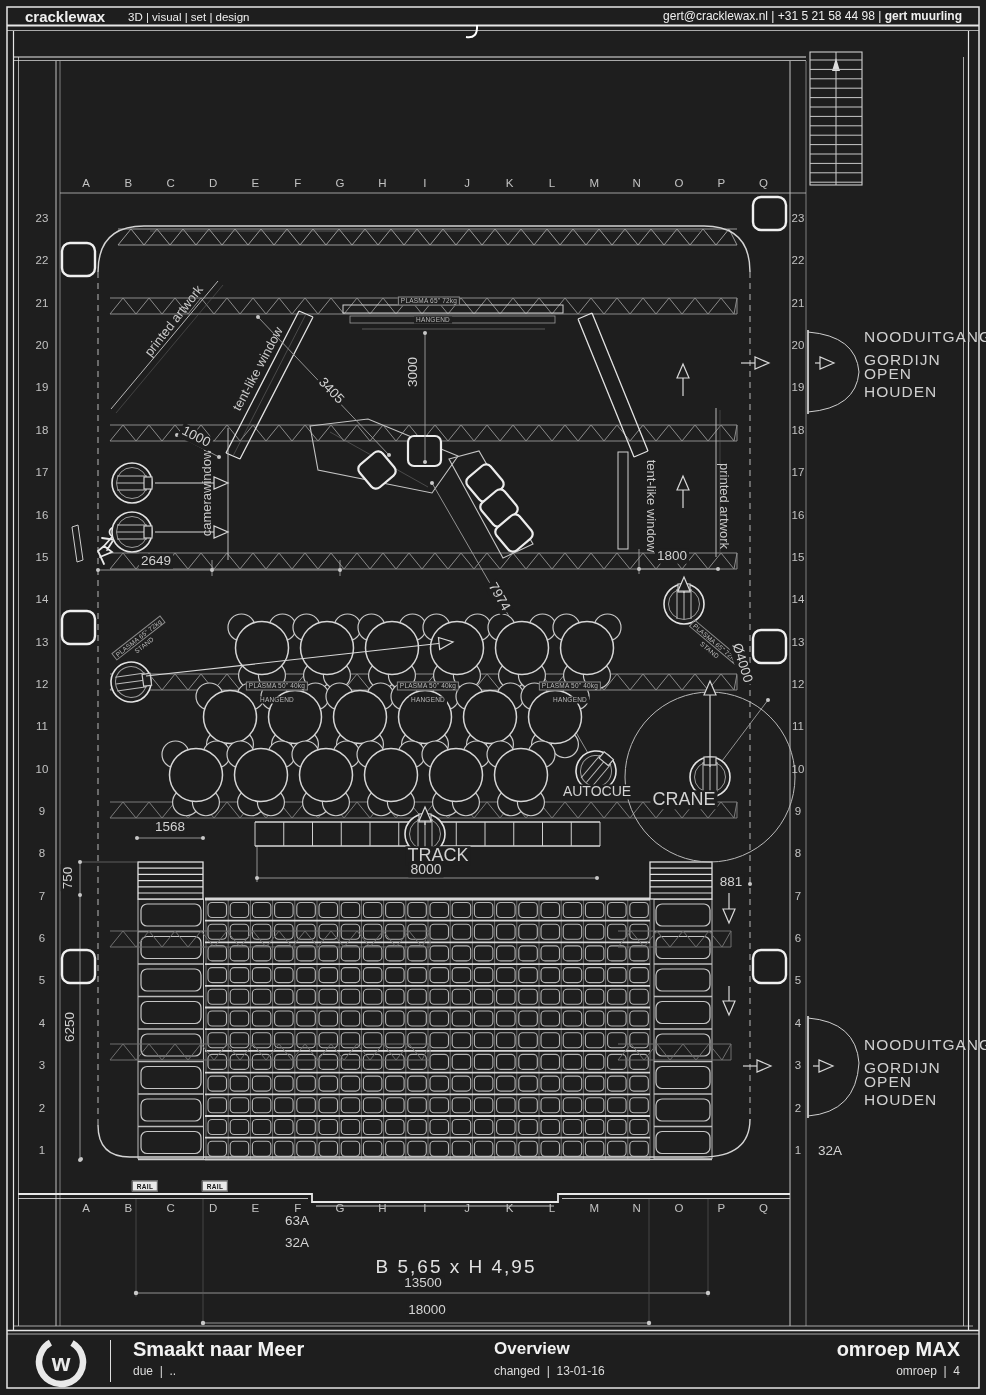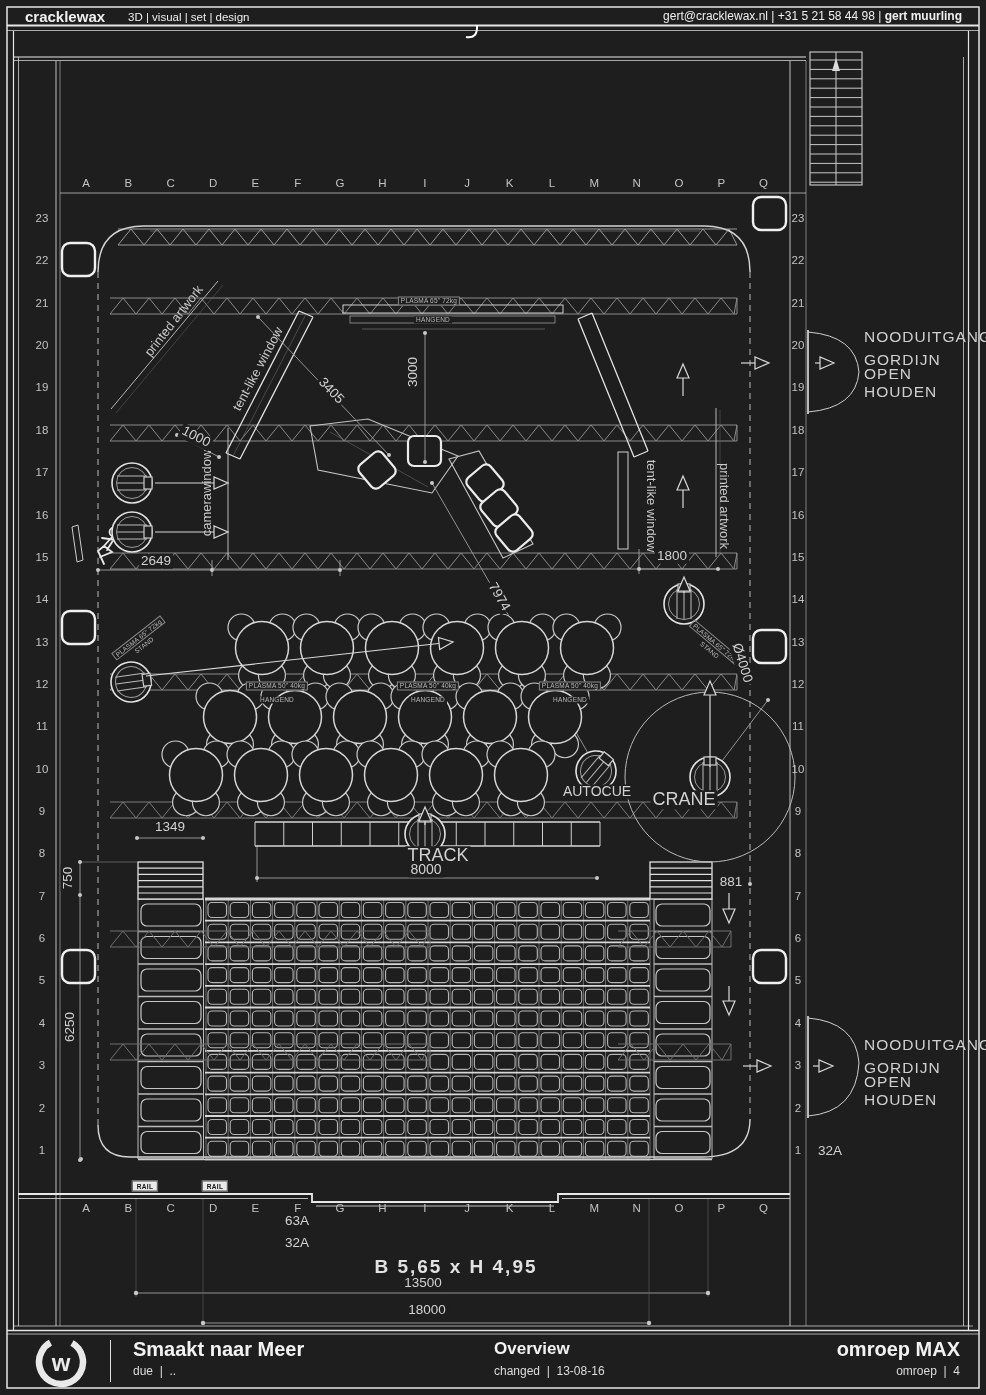--- a/index.html
+++ b/index.html
@@ -13,21 +13,21 @@
   .tiny{font-size:6.5px;color:#b8b8b8;letter-spacing:.2px;}
   .box{border:1px solid #8a8a8a;}
   .grid{font-size:11.5px;color:#c2c2c2;}
   .exit{position:absolute;transform:translateY(-50%);font-size:15.5px;color:#cfcfcf;letter-spacing:1px;background:transparent;}
   .rail{position:absolute;transform:translate(-50%,-50%);background:#e9e9e9;color:#111;
         font-size:6.5px;font-weight:bold;padding:1px 4px;border:1px solid #555;letter-spacing:.3px;}
   .pstand{position:absolute;display:flex;flex-direction:column;align-items:center;gap:1px;}
   .hdr{position:absolute;color:#efefef;}
   .ftr{position:absolute;color:#f2f2f2;}
   .dim14{font-size:13.5px;color:#d2d2d2;}
-  .big{font-size:19px;letter-spacing:2px;color:#e2e2e2;font-weight:bold;}
+  .big{font-size:19px;letter-spacing:2px;color:#e2e2e2;}
   .title{font-size:27px;letter-spacing:1.5px;color:#d6d6d6;}
   .sub{font-size:12px;color:#dcdcdc;}
   .b{font-weight:bold;}
 </style>
 </head>
 <body>
 
 <div id="sheet">
 
 <svg id="plan-svg" width="986" height="1395" viewBox="0 0 986 1395">
@@ -771,21 +771,21 @@
   <span class="lbl dim14" style="left:438px;top:856px;font-size:18px">TRACK</span>
   <span class="lbl dim14" style="left:426px;top:870px;font-size:14px">8000</span>
 
   <span class="lbl dim14" style="left:413px;top:372px;transform:translate(-50%,-50%) rotate(-90deg)">3000</span>
   <span class="lbl dim14" style="left:331px;top:391px;transform:translate(-50%,-50%) rotate(46deg)">3405</span>
   <span class="lbl dim14" style="left:196px;top:437px;transform:translate(-50%,-50%) rotate(27deg)">1000</span>
   <span class="lbl dim14" style="left:156px;top:561px">2649</span>
   <span class="lbl dim14" style="left:672px;top:556px">1800</span>
   <span class="lbl dim14" style="left:499px;top:597px;transform:translate(-50%,-50%) rotate(60deg)">7974</span>
   <span class="lbl dim14" style="left:742px;top:663px;transform:translate(-50%,-50%) rotate(73deg)">Ø4000</span>
-  <span class="lbl dim14" style="left:170px;top:827px">1349</span>
+  <span class="lbl dim14" style="left:170px;top:827px">1568</span>
   <span class="lbl dim14" style="left:68px;top:878px;transform:translate(-50%,-50%) rotate(-90deg)">750</span>
   <span class="lbl dim14" style="left:70px;top:1027px;transform:translate(-50%,-50%) rotate(-90deg)">6250</span>
   <span class="lbl dim14" style="left:731px;top:882px">881</span>
   <span class="lbl dim14" style="left:423px;top:1283px">13500</span>
   <span class="lbl dim14" style="left:427px;top:1310px">18000</span>
 
   <span class="exit" style="left:864px;top:337px">NOODUITGANG</span>
   <span class="exit" style="left:864px;top:360px">GORDIJN</span>
   <span class="exit" style="left:864px;top:383px">OPEN HOUDEN</span>
   <span class="exit" style="left:864px;top:1045px">NOODUITGANG</span>
@@ -800,21 +800,21 @@
   <span class="lbl big nobg" style="left:456px;top:1267px">B 5,65 x  H 4,95</span>
 
   <svg width="56" height="54" style="left:33px;top:1335px;position:absolute">
     <circle cx="28" cy="27" r="22" fill="none" stroke="#e9e9e9" stroke-width="6.5" stroke-dasharray="115 23" transform="rotate(-60 28 27)"></circle>
     <text x="28" y="36" text-anchor="middle" font-size="24" font-weight="bold" fill="#e9e9e9" font-family="Liberation Sans, sans-serif">w</text>
   </svg>
   <div style="position:absolute;left:110px;top:1340px;height:42px;border-left:1.5px solid #dddddd"></div>
   <span class="ftr b" style="left:133px;top:1338px;font-size:20px">Smaakt naar Meer</span>
   <span class="ftr sub" style="left:133px;top:1364px"><span>due</span>&nbsp;&nbsp;<span>|</span>&nbsp;&nbsp;<span>..</span></span>
   <span class="ftr b" style="left:494px;top:1339px;font-size:17px">Overview</span>
-  <span class="ftr sub" style="left:494px;top:1364px"><span>changed</span>&nbsp;&nbsp;<span>|</span>&nbsp;&nbsp;<span>13-08-16</span></span>
+  <span class="ftr sub" style="left:494px;top:1364px"><span>changed</span>&nbsp;&nbsp;<span>|</span>&nbsp;&nbsp;<span>13-01-16</span></span>
   <span class="ftr b" style="right:26px;top:1338px;font-size:20px;text-align:right">omroep MAX</span>
   <span class="ftr sub" style="right:26px;top:1364px;text-align:right"><span>omroep</span>&nbsp;&nbsp;<span>|</span>&nbsp;&nbsp;<span>4</span></span>
 <span class="lbl nobg grid" style="left: 86px; top: 183px;">A</span>
       <span class="lbl nobg grid" style="left: 86px; top: 1208px;">A</span>
       <span class="lbl nobg grid" style="left: 128.35px; top: 183px;">B</span>
       <span class="lbl nobg grid" style="left: 128.35px; top: 1208px;">B</span>
       <span class="lbl nobg grid" style="left: 170.7px; top: 183px;">C</span>
       <span class="lbl nobg grid" style="left: 170.7px; top: 1208px;">C</span>
       <span class="lbl nobg grid" style="left: 213.05px; top: 183px;">D</span>
       <span class="lbl nobg grid" style="left: 213.05px; top: 1208px;">D</span>

